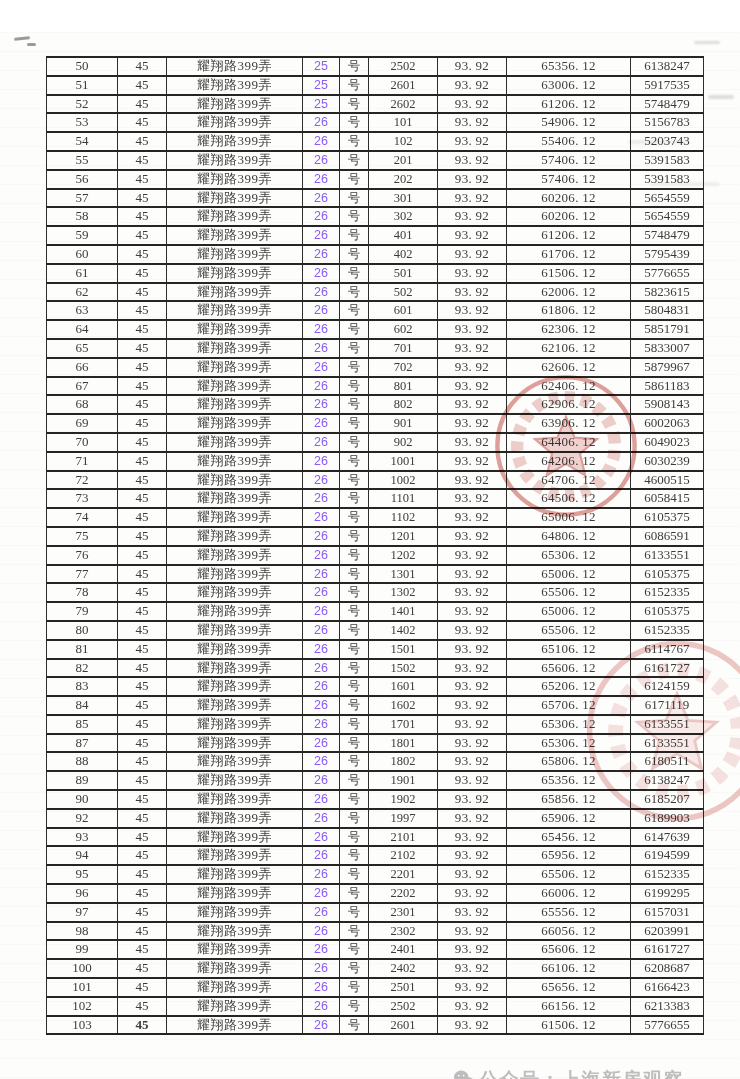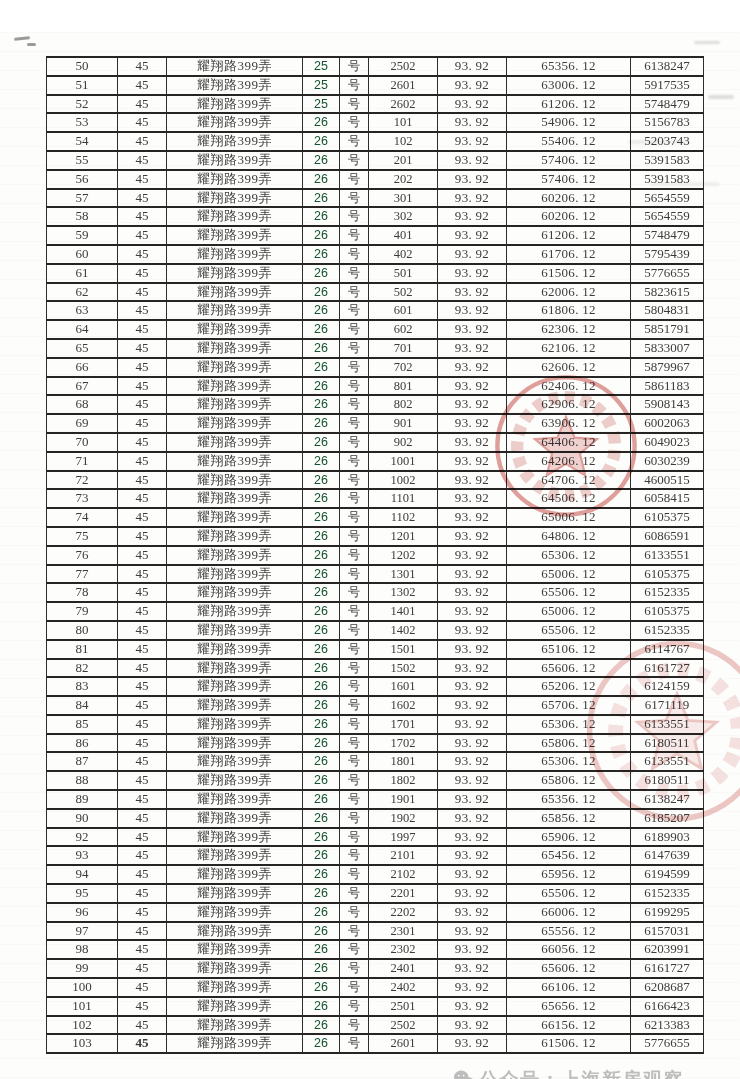--- a/index.html
+++ b/index.html
@@ -20,21 +20,21 @@
     border-right:1.6px solid #2e2d2b;
     border-top:2.2px solid #262523;
     border-bottom:2.2px solid #262523;
     height:16.7px;line-height:16.8px;padding:0;
     text-align:center;vertical-align:middle;
     font-size:13px;color:#3d3c3a;
     white-space:nowrap;overflow:hidden;
   }
   .price-table .c-seq{font-size:13px;}
   .price-table .c-street{font-size:13px;letter-spacing:0.5px;}
-  .price-table .c-building{font-family:"Liberation Sans","DejaVu Sans",sans-serif;font-size:12.5px;color:#14532d;}
+  .price-table .c-building{font-family:"Liberation Sans","DejaVu Sans",sans-serif;font-size:12.5px;color:#8b5cf6;}
   .price-table .c-suffix{font-size:12.5px;}
   .price-table .c-room{font-size:12.5px;}
   .price-table .c-area,.price-table .c-unit_price{letter-spacing:0.3px;}
   .price-table tr:last-child .c-code{font-weight:bold;}
 
   col.w-seq{width:71px;} col.w-code{width:49px;} col.w-street{width:136px;}
   col.w-building{width:37px;} col.w-suffix{width:29px;} col.w-room{width:69px;}
   col.w-area{width:69px;} col.w-unit{width:124px;} col.w-total{width:73px;}
 
   
@@ -483,31 +483,20 @@
           <td class="c-code">45</td>
           <td class="c-street">耀翔路399弄</td>
           <td class="c-building">26</td>
           <td class="c-suffix">号</td>
           <td class="c-room">1701</td>
           <td class="c-area">93. 92</td>
           <td class="c-unit_price">65306. 12</td>
           <td class="c-total_price">6133551</td>
         </tr>
         <tr>
-          <td class="c-seq">86</td>
-          <td class="c-code">45</td>
-          <td class="c-street">耀翔路399弄</td>
-          <td class="c-building">26</td>
-          <td class="c-suffix">号</td>
-          <td class="c-room">1702</td>
-          <td class="c-area">93. 92</td>
-          <td class="c-unit_price">65806. 12</td>
-          <td class="c-total_price">6180511</td>
-        </tr>
-        <tr>
           <td class="c-seq">87</td>
           <td class="c-code">45</td>
           <td class="c-street">耀翔路399弄</td>
           <td class="c-building">26</td>
           <td class="c-suffix">号</td>
           <td class="c-room">1801</td>
           <td class="c-area">93. 92</td>
           <td class="c-unit_price">65306. 12</td>
           <td class="c-total_price">6133551</td>
         </tr>

